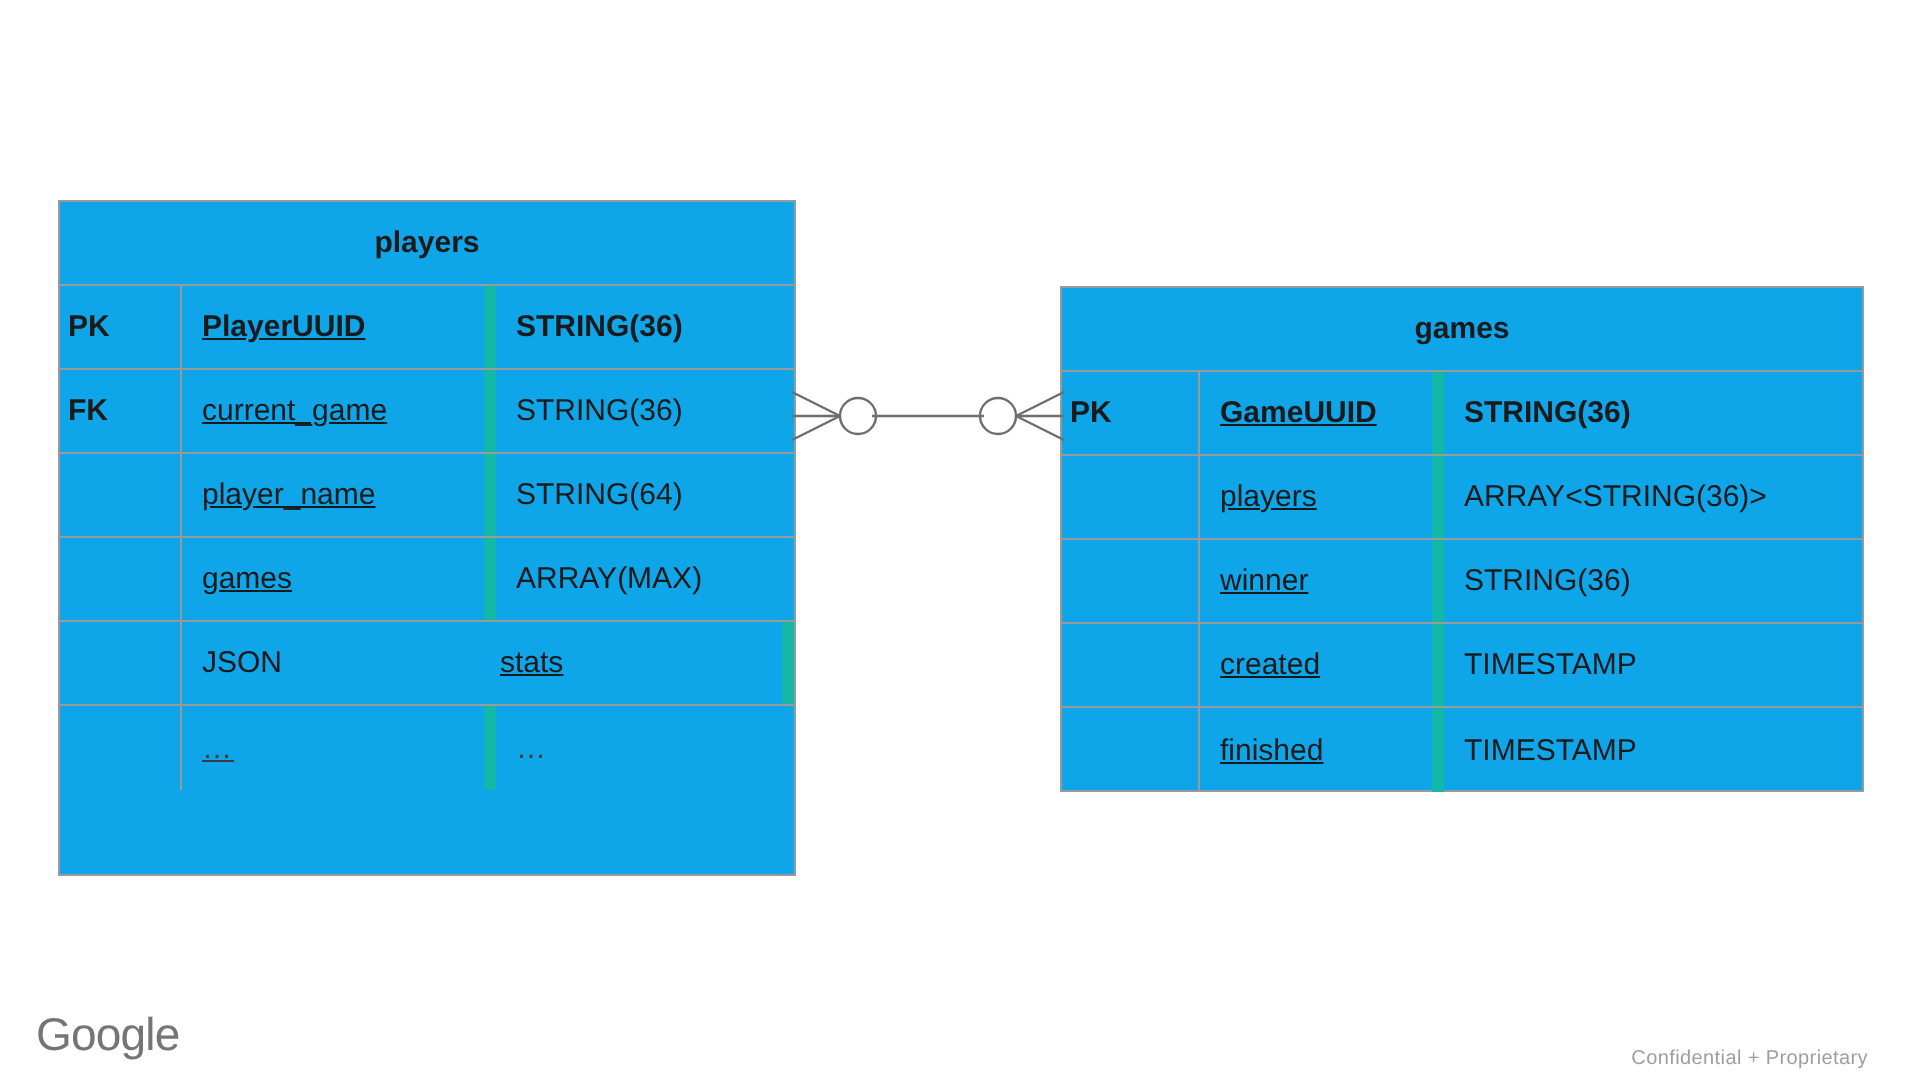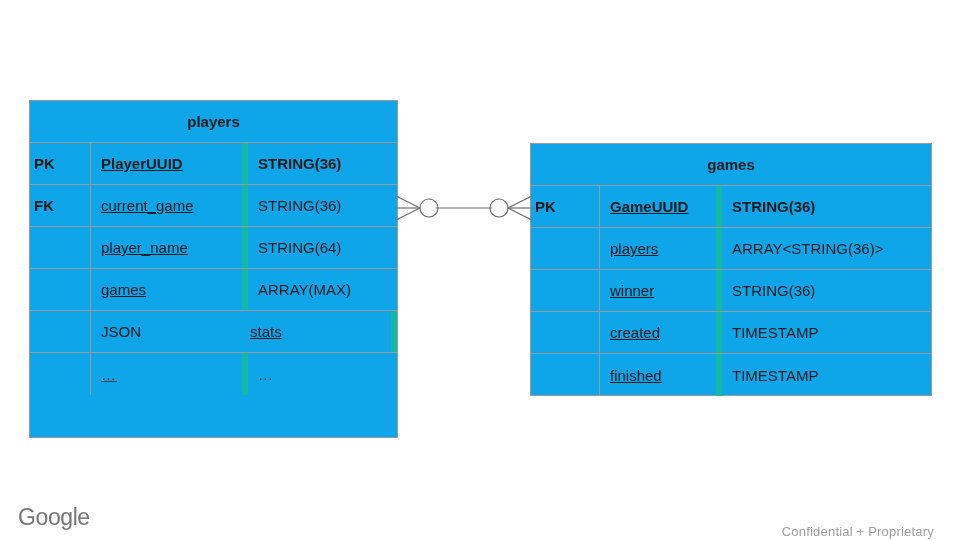--- a/index.html
+++ b/index.html
@@ -126,21 +126,21 @@
     position: absolute;
     left: 18px;
     top: 503px;
     width: 120px;
     height: 30px;
   }
   #footer-note {
     position: absolute;
     right: 26px;
     top: 524px;
-    font-size: 13px;
+    font-size: 10px;
     color: #9e9e9e;
     letter-spacing: 0.2px;
     white-space: nowrap;
     text-align: right;
   }
 </style>
 </head>
 <body>
 
 <div id="slide">

